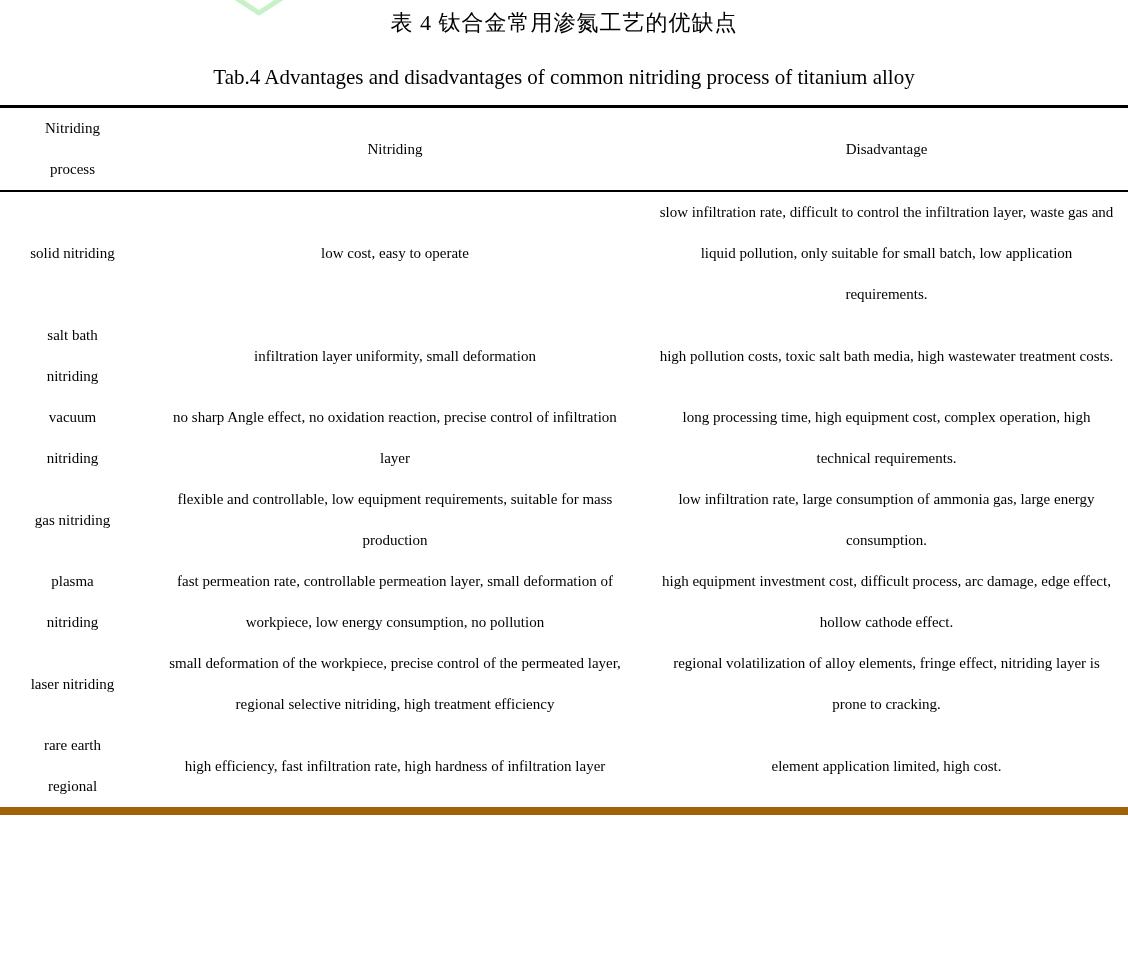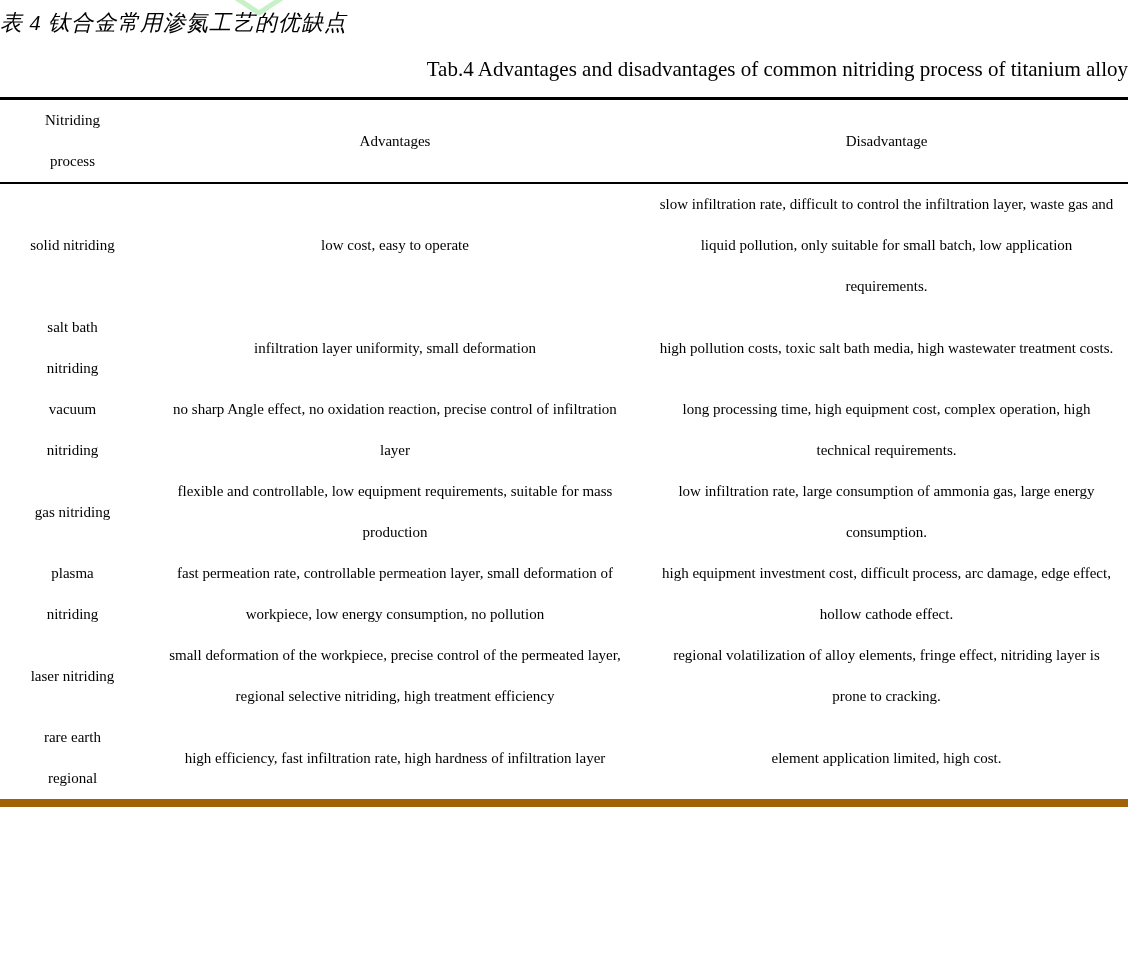--- a/index.html
+++ b/index.html
@@ -18,33 +18,32 @@
     position: absolute;
     left: 228px;
     top: 0;
     width: 62px;
     height: 16px;
     overflow: hidden;
     pointer-events: none;
   }
 
   .title-zh {
-    text-align: left;
+    text-align: center;
     font-size: 22px;
     font-weight: normal;
     line-height: 30px;
     letter-spacing: 1px;
-    font-style: italic;
   }
   .title-en {
-    text-align: right;
+    text-align: center;
     font-size: 21px;
     font-weight: normal;
     line-height: 30px;
-    margin-top: 16px;
+    margin-top: 24px;
     margin-bottom: 13px;
   }
 
   table.nitriding-table {
     width: 1128px;
     table-layout: fixed;
     border-collapse: collapse;
     border-top: 3px solid #000;
     border-bottom: 8px solid #a16207;
     font-size: 15px;
@@ -85,21 +84,21 @@
 
   <table class="nitriding-table">
     <colgroup>
         <col class="c1">
         <col class="c2">
         <col class="c3">
       </colgroup>
     <thead>
       <tr>
         <th class="col-process">Nitriding process</th>
-        <th>Advantages</th>
+        <th>Nitriding</th>
         <th>Disadvantage</th>
       </tr>
     </thead>
     <tbody>
       <tr>
         <td class="col-process">solid nitriding</td>
         <td>low cost, easy to operate</td>
         <td>slow infiltration rate, difficult to control the infiltration layer, waste gas and liquid pollution, only suitable for small batch, low application requirements.</td>
       </tr>
       <tr>

